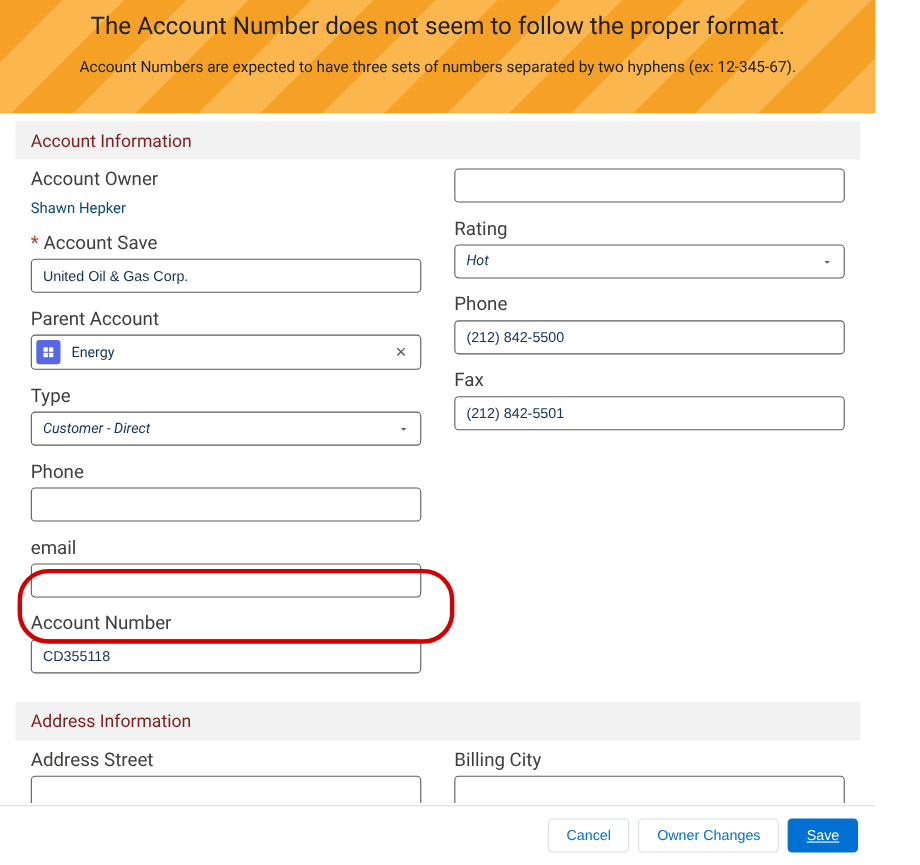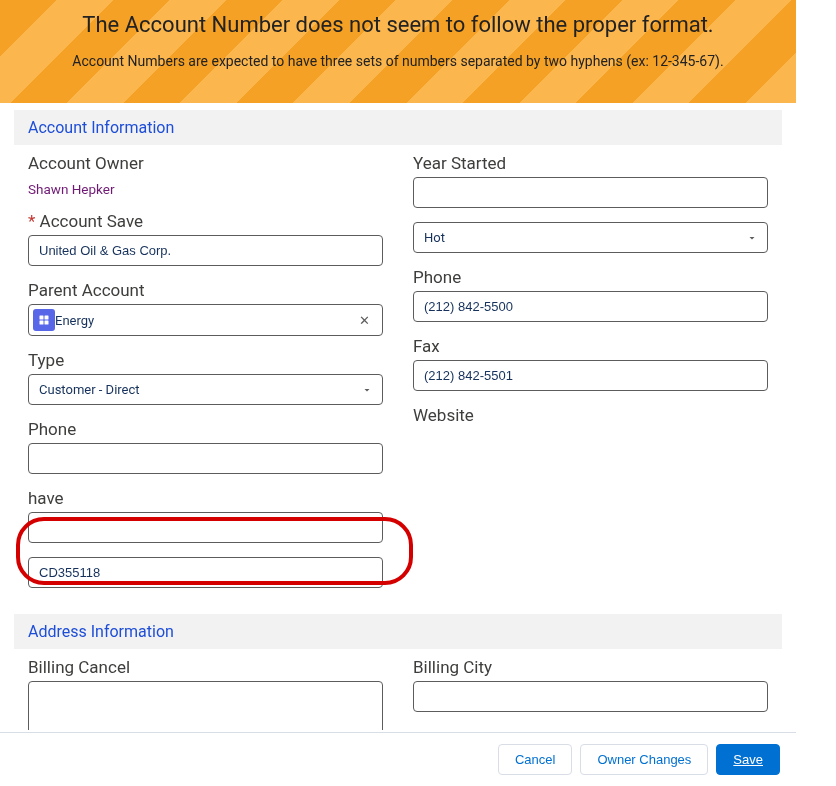--- a/index.html
+++ b/index.html
@@ -25,46 +25,46 @@
     overflow-y: scroll;
     padding: 0 14px 0 14px;
   }
   .scroll-area::-webkit-scrollbar { width: 14px; }
   .scroll-area::-webkit-scrollbar-thumb { background:#c4c4c4; border-radius:2px; }
   .scroll-area::-webkit-scrollbar-track { background:#f1f1f1; }
   .section-header {
     background:#f3f2f2;
     padding: 8px 14px;
     font-size: 16px;
-    color:#1d4ed8;
+    color:#7f1d1d;
     margin: 12px 0 8px;
   }
   .two-col { display:flex; gap: 30px; padding: 0 14px; }
   .col { flex:1; min-width:0; }
   .field { margin-bottom: 14px; }
   .label { font-size: 17px; color:#3e3e3c; margin-bottom: 4px; display:block; }
   .req::before { content:"* "; color:#c23934; }
-  .link { color:#701a75; font-size:13.5px; margin-top:4px; display:inline-block; cursor:pointer; }
+  .link { color:#0c4a6e; font-size:13.5px; margin-top:4px; display:inline-block; cursor:pointer; }
   .input, .select, .textarea, .lookup {
     width:100%;
     border:1px solid #5c5c5c;
     border-radius:4px;
     padding: 7px 10px;
     font-size:13px;
     background:#fff;
     color:#16325c;
   }
   .input::placeholder { color:#999; }
   .select-wrap { position:relative; }
   .select-wrap .chev {
     position:absolute; right:10px; top:50%; transform:translateY(-50%);
     pointer-events:none; color:#5c5c5c;
   }
-  .select { appearance:none; padding-right:30px; cursor:pointer; }
-  .lookup { display:flex; align-items:center; gap:0; padding:4px 8px 4px 4px; }
+  .select { appearance:none; padding-right:30px; cursor:pointer;font-style:italic; }
+  .lookup { display:flex; align-items:center; gap:10px; padding:4px 8px 4px 4px; }
   .pill-icon {
     width:22px; height:22px; border-radius:3px; background:#5867e8;
     display:flex; align-items:center; justify-content:center; color:#fff; flex:none;
   }
   .lookup-text { flex:1; font-size:13px; color:#16325c; }
   .lookup-clear { color:#5c5c5c; cursor:pointer; padding:2px 4px; }
   .textarea { height:60px; resize:both; }
   .highlight-ring {
     border:4px solid #d40000; border-radius:28px;
     position:absolute; pointer-events:none;
@@ -136,37 +136,38 @@
             </span>
           </div>
         </div>
 
         <div class="field">
           <span class="label">Phone</span>
           <input class="input" value="" style="">
         </div>
 
         <div class="field">
-          <span class="label">have</span>
+          <span class="label">email</span>
           <input class="input" value="" style="">
         </div>
 
         <div class="field" id="acct-num-field" style="position:relative;">
+          <span class="label">Account Number</span>
           <input class="input" value="CD355118" style="">
         </div>
       </div>
 
       <div class="col">
 
         <div class="field">
-          <span class="label">Year Started</span>
-          <input class="input" value="" style="">
-        </div>
-
-        <div class="field">
+          <input class="input" value="" style="">
+        </div>
+
+        <div class="field">
+          <span class="label">Rating</span>
           <div class="select-wrap">
             <div class="select">Hot</div>
             <span class="chev">
               <svg width="12" height="12" viewBox="0 0 24 24" fill="currentColor">
                   <path d="M7 10l5 5 5-5z"></path>
                 </svg>
             </span>
           </div>
         </div>
 
@@ -174,31 +175,30 @@
           <span class="label">Phone</span>
           <input class="input" value="(212) 842-5500" style="">
         </div>
 
         <div class="field">
           <span class="label">Fax</span>
           <input class="input" value="(212) 842-5501" style="">
         </div>
 
         <div class="field">
-          <span class="label">Website</span>
         </div>
       </div>
     </div>
 
     <div class="section-header">Address Information</div>
 
     <div class="two-col" style="margin-bottom:20px;">
       <div class="col">
         <div class="field">
-          <span class="label">Billing Cancel</span>
+          <span class="label">Address Street</span>
           <textarea class="textarea" style=""></textarea>
         </div>
       </div>
       <div class="col">
         <div class="field">
           <span class="label">Billing City</span>
           <input class="input" value="" style="">
         </div>
       </div>
     </div>

